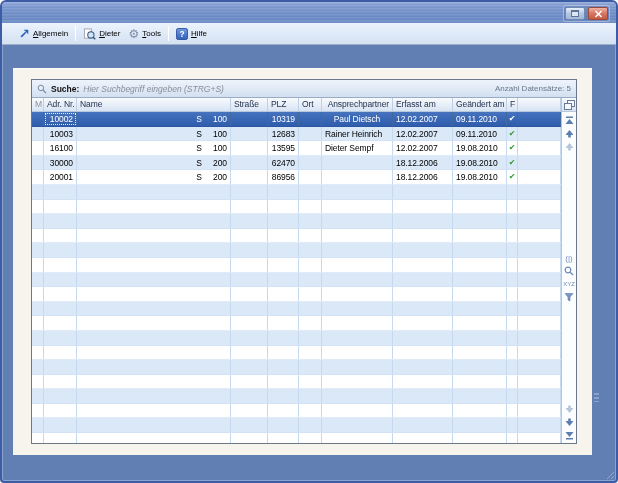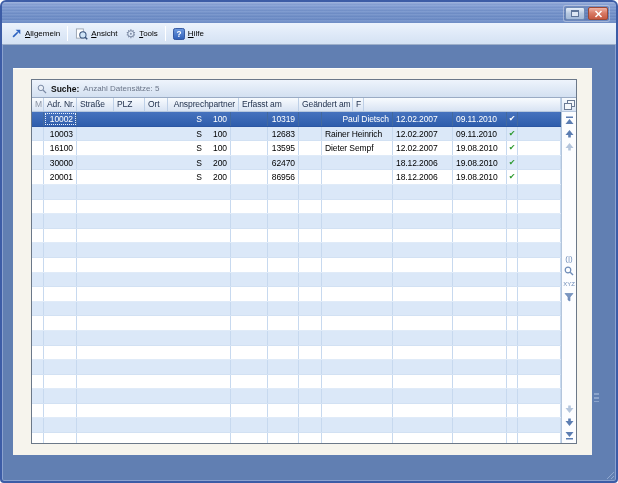--- a/index.html
+++ b/index.html
@@ -8,21 +8,21 @@
 .titlebar { position:relative; height:21px;
   background: repeating-linear-gradient(180deg, rgba(255,255,255,0.09) 0 1px, rgba(0,0,0,0.02) 2px 3px),
               linear-gradient(180deg,#94abd9 0%,#7e9ad2 20%,#7190c9 50%,#6a8ac5 80%,#7392cb 100%);
   display:flex; align-items:center; }
 .title { color:#fff; font-size:9.5px; font-weight:bold; padding-left:9px; text-shadow:0 1px 1px rgba(20,40,90,.5); letter-spacing:0.1px; }
 .winbtns { position:absolute; right:6px; top:3px; display:flex; gap:3px; background:rgba(30,50,110,.15); border:1px solid rgba(255,255,255,.4); border-radius:3px; padding:1px; }
 .wbtn { width:20px; height:13px; border-radius:2px; display:flex; align-items:center; justify-content:center; }
 .wbtn.max { background:linear-gradient(180deg,#e8eff9,#b6c8e0 50%,#a3b9d8); border:1px solid #6d89b4; }
 .maxglyph { width:8px; height:7px; border:1px solid #5e7598; border-top:2px solid #5e7598; background:#dde7f3; }
 .wbtn.close { background:linear-gradient(180deg,#f0b3a6,#d97b66 45%,#c65a42); border:1px solid #9c4936; }
-.menubar { height:22px; background:linear-gradient(180deg,#ecf3fc,#dde8f7 60%,#d5e2f3); border-bottom:1px solid #9dafc9; display:flex; align-items:center; padding-left:5px; }
+.menubar { height:22px; background:linear-gradient(180deg,#ecf3fc,#dde8f7 60%,#d5e2f3); border-bottom:1px solid #9dafc9; display:flex; align-items:center; padding-left:13px; }
 .mitem { display:flex; align-items:center; gap:3px; padding:0 4px; height:20px; font-size:8px; color:#000; }
 .mlabel { display:inline-block; }
 .mlabel::first-letter { text-decoration:underline; }
 .msep { width:1px; height:15px; background:#b4c2d6; border-right:1px solid #fff; margin:0 3px; }
 .body { position:relative; height:436px; }
 .tab { position:absolute; left:15px; top:7px; height:17px; padding:0 6px; background:#f6f4ed; border:1px solid #87919f; border-bottom:none; border-radius:2px 2px 0 0; font-size:8.5px; display:flex; align-items:center; z-index:2; }
 .panel { position:absolute; left:11px; right:24px; top:23px; bottom:26px; background:#f6f4ed; border-top:1px solid #fffef9; }
 .container { position:absolute; left:18px; top:10px; width:546px; height:365px; border:1px solid #6b7889; background:#fff; display:flex; flex-direction:column; }
 .searchbar { height:18px; background:linear-gradient(180deg,#eef4fc,#d3e0f1); border-bottom:1px solid #9aabc4; display:flex; align-items:center; padding:0 5px; flex:none; }
 .searchbar .slabel { font-size:8.5px; font-weight:bold; color:#111; margin:0 4px; }
@@ -79,21 +79,21 @@
         </svg>
       <span class="mlabel">Allgemein</span>
     </div>
     <div class="msep"></div>
     <div class="mitem">
       <svg width="13" height="12" viewBox="0 0 14 13">
           <rect x="1.5" y="1" width="7.5" height="10" fill="#fff" stroke="#9aa4b1"></rect>
           <circle cx="8.5" cy="7.5" r="3.4" fill="#cfe4f7" stroke="#35507a" stroke-width="1.1"></circle>
           <path d="M11 10 L13.2 12.3" stroke="#35507a" stroke-width="1.6"></path>
         </svg>
-      <span class="mlabel">Ansicht</span>
+      <span class="mlabel">Dieter</span>
     </div>
     <div class="mitem">
       <span style="font-size:12px; color:#7e8ca6; line-height:12px;">⚙</span>
       <span class="mlabel">Tools</span>
     </div>
     <div class="msep"></div>
     <div class="mitem">
       <svg width="12" height="12" viewBox="0 0 13 13">
           <defs>
             <linearGradient id="hg" x1="0" y1="0" x2="0" y2="1">
@@ -109,45 +109,47 @@
   </div>
   <div class="body">
     <div class="panel">
       <div class="container">
         <div class="searchbar">
           <svg width="10" height="10" viewBox="0 0 11 11">
               <circle cx="4.3" cy="4.3" r="3" fill="#e8eef7" stroke="#7a8aa5" stroke-width="1.1"></circle>
               <path d="M6.6 6.6 L10 10" stroke="#7a8aa5" stroke-width="1.4"></path>
             </svg>
           <span class="slabel">Suche:</span>
+          <input class="searchinput" type="text" placeholder="Hier Suchbegriff eingeben (STRG+S)" style="">
           <span class="countbox"><span>Anzahl Datensätze:</span> <span>5</span></span>
         </div>
         <div class="gridmain">
           <div class="dataarea">
             <div class="headerrow" id="header-row">
                 <div class="hcell m" style="width: 12px; text-align: left;">M</div>
                 <div class="hcell" style="width: 33px; text-align: left;">Adr. Nr.</div>
+                <div class="hcell" style="width: 154px; text-align: left;">Name</div>
                 <div class="hcell" style="width: 37px; text-align: left;">Straße</div>
                 <div class="hcell" style="width: 31px; text-align: left;">PLZ</div>
                 <div class="hcell" style="width: 23px; text-align: left;">Ort</div>
                 <div class="hcell" style="width: 71px; text-align: right;">Ansprechpartner</div>
                 <div class="hcell" style="width: 60px; text-align: left;">Erfasst am</div>
                 <div class="hcell" style="width: 54px; text-align: left;">Geändert am</div>
                 <div class="hcell" style="width: 11px; text-align: center;">F</div>
                 <div class="hcell" style="flex: 1 1 0%; text-align: left;"></div>
               </div>
             <div class="rowsbox" id="rows-box">
                 <div class="row sel">
                   <div class="cell" style="width: 12px; text-align: left;"></div>
                   <div class="cell focused" style="width: 33px; text-align: right;">10002</div>
                   <div class="cell" style="width: 154px; text-align: right;">S     100</div>
                   <div class="cell" style="width: 37px; text-align: left;"></div>
                   <div class="cell" style="width: 31px; text-align: right;">10319</div>
                   <div class="cell" style="width: 23px; text-align: left;"></div>
-                  <div class="cell" style="width: 71px; text-align: right;">Paul Dietsch</div>
+                  <div class="cell" style="width: 71px; text-align: center;">Paul Dietsch</div>
                   <div class="cell" style="width: 60px; text-align: left;">12.02.2007</div>
                   <div class="cell" style="width: 54px; text-align: left;">09.11.2010</div>
                   <div class="cell check" style="width: 11px; text-align: center;">✔</div>
                   <div class="cell" style="flex: 1 1 0%; text-align: left;"></div>
                 </div>
                 <div class="row alt">
                   <div class="cell" style="width: 12px; text-align: left;"></div>
                   <div class="cell" style="width: 33px; text-align: right;">10003</div>
                   <div class="cell" style="width: 154px; text-align: right;">S     100</div>
                   <div class="cell" style="width: 37px; text-align: left;"></div>

